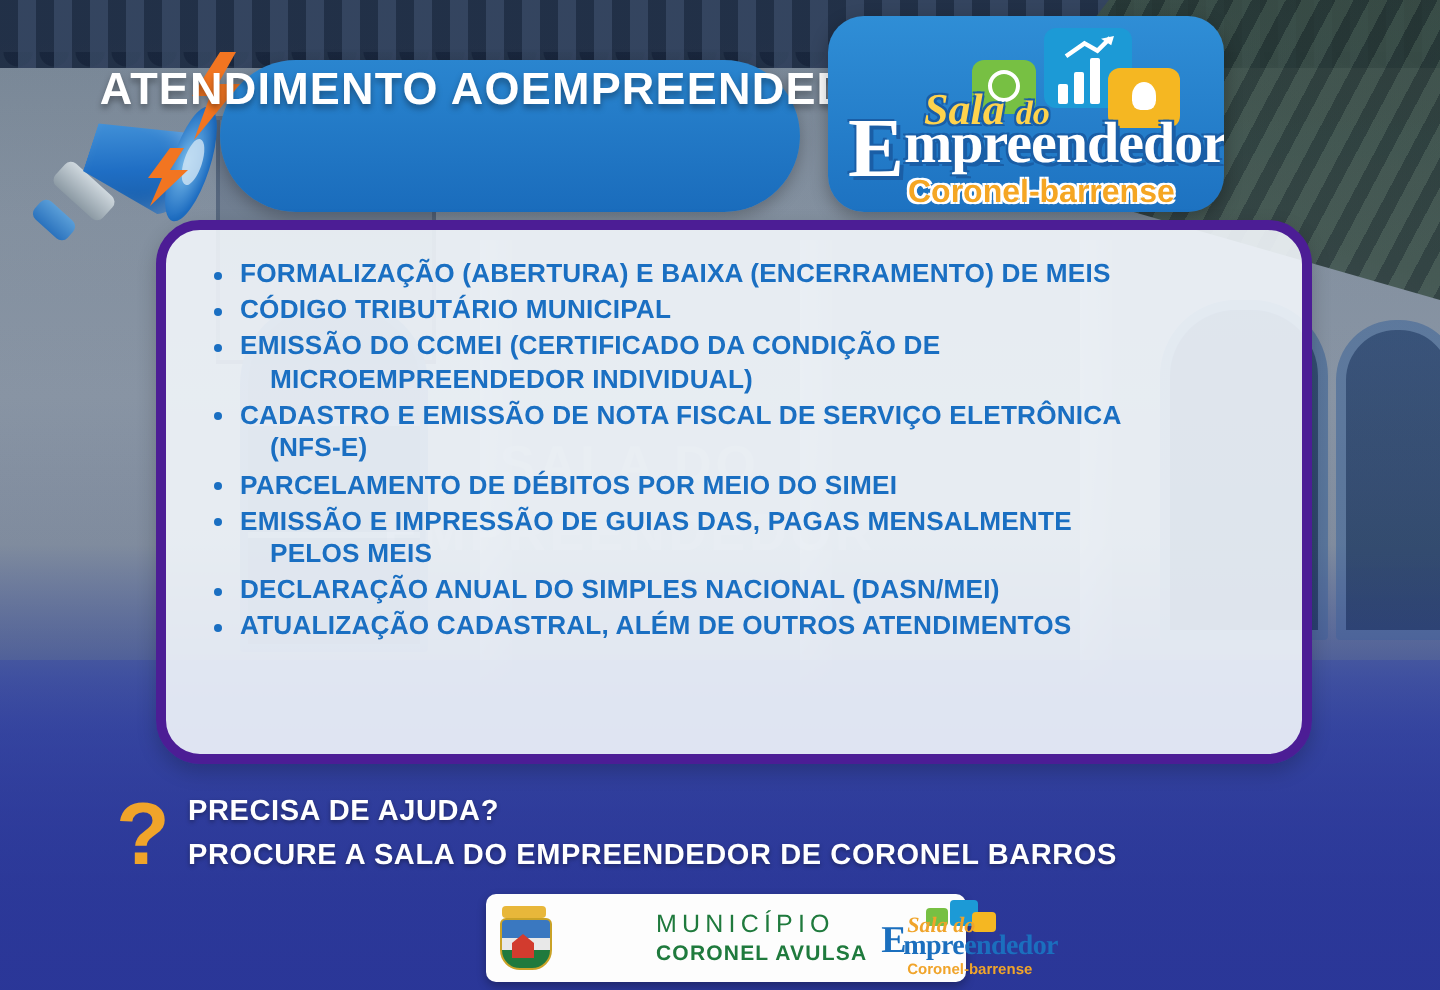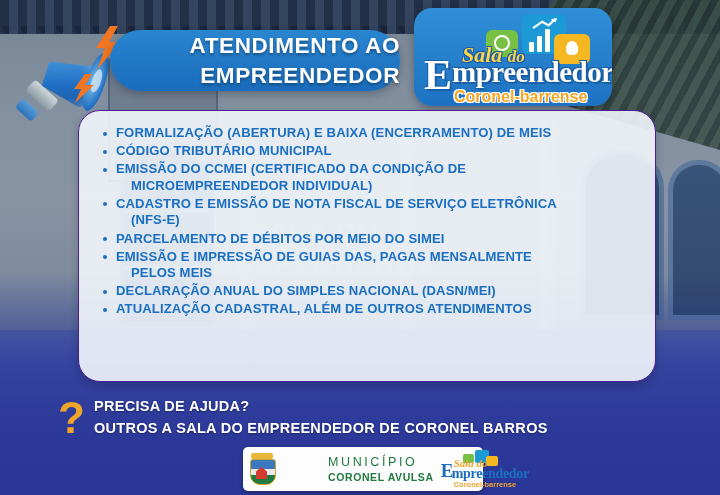--- a/index.html
+++ b/index.html
@@ -114,25 +114,25 @@
     background:linear-gradient(180deg,#cfd8de,#8c9aa4);
     border-radius:4px;transform:rotate(42deg);
   }
   .mg-handle2{
     position:absolute;left:2px;top:66px;width:22px;height:12px;
     background:linear-gradient(180deg,#5a9ed8,#2a72bd);border-radius:4px;transform:rotate(42deg);
   }
 
   
   .title-pill{
-    position:absolute;left:110px;top:30px;width:290px;height:61px;
+    position:absolute;left:110px;top:30px;width:290px;height:76px;
     background:linear-gradient(180deg,#2a85cf,#1a6cbc);
     border-radius:38px;
     box-shadow:0 3px 8px rgba(0,0,0,.25);
-    display:flex;flex-direction:column;align-items:flex-end;justify-content:center;
+    display:flex;align-items:flex-start;justify-content:center;
   }
   .title-line{
     color:#ffffff;font-weight:800;font-size:22.5px;letter-spacing:.6px;
     line-height:30px;text-shadow:0 2px 3px rgba(0,0,0,.35);
     white-space:nowrap;
   }
 
   
   .badge{
     position:absolute;left:414px;top:8px;width:198px;height:98px;
@@ -169,21 +169,21 @@
   }
   .badge-sub{
     position:absolute;left:40px;top:80px;color:#f5a623;font-weight:800;font-size:16px;
     text-shadow:1.2px 1.2px 0 #fff,-1.2px -1.2px 0 #fff,1.2px -1.2px 0 #fff,-1.2px 1.2px 0 #fff;
   }
 
   
   .card{
     position:absolute;left:78px;top:110px;width:578px;height:272px;
     background:rgba(242,246,251,.90);
-    border:1px solid #4c1d95;border-radius:22px;
+    border:5px solid #4c1d95;border-radius:22px;
     box-shadow:0 4px 10px rgba(0,0,0,.2);
     padding:14px 18px 10px 22px;box-sizing:border-box;
   }
   .bullets{list-style:none;margin:0;padding:0;}
   .bullets li{
     position:relative;padding-left:15px;margin:0 0 1.5px 0;
     color:#1a6fc2;font-weight:800;font-size:13.1px;line-height:16.6px;
     letter-spacing:.1px;text-transform:uppercase;
   }
   .bullets li:before{
@@ -332,21 +332,21 @@
         <span>DECLARAÇÃO ANUAL DO SIMPLES NACIONAL (DASN/MEI)</span>
       </li>
       <li>
         <span>ATUALIZAÇÃO CADASTRAL, ALÉM DE OUTROS ATENDIMENTOS</span>
       </li>
     </ul>
   </div>
 
   <div class="qmark">?</div>
   <div class="foot-l1">PRECISA DE AJUDA?</div>
-  <div class="foot-l2">OUTROS A SALA DO EMPREENDEDOR DE CORONEL BARROS</div>
+  <div class="foot-l2">PROCURE A SALA DO EMPREENDEDOR DE CORONEL BARROS</div>
 
   <div class="logos">
     <div class="crest">
       <div class="crown"></div>
       <div class="shield"></div>
       <div class="house"></div>
     </div>
     <div class="muni">
       <div class="m1">MUNICÍPIO</div>
       <div class="m2">CORONEL AVULSA</div>

